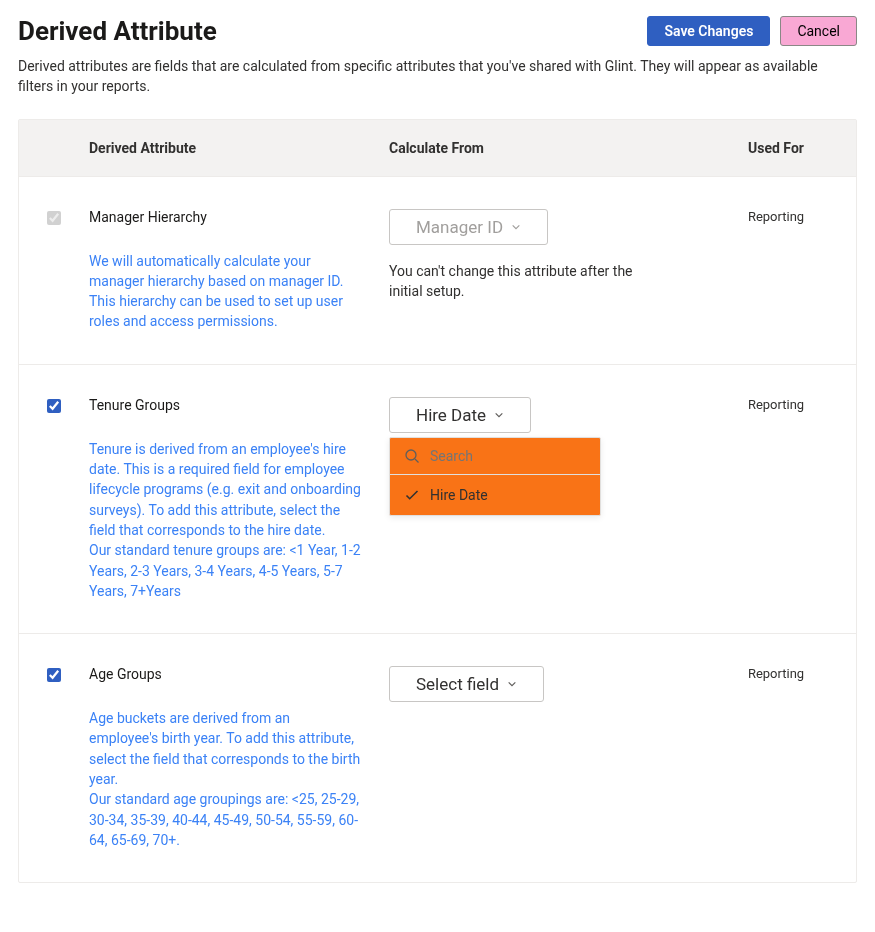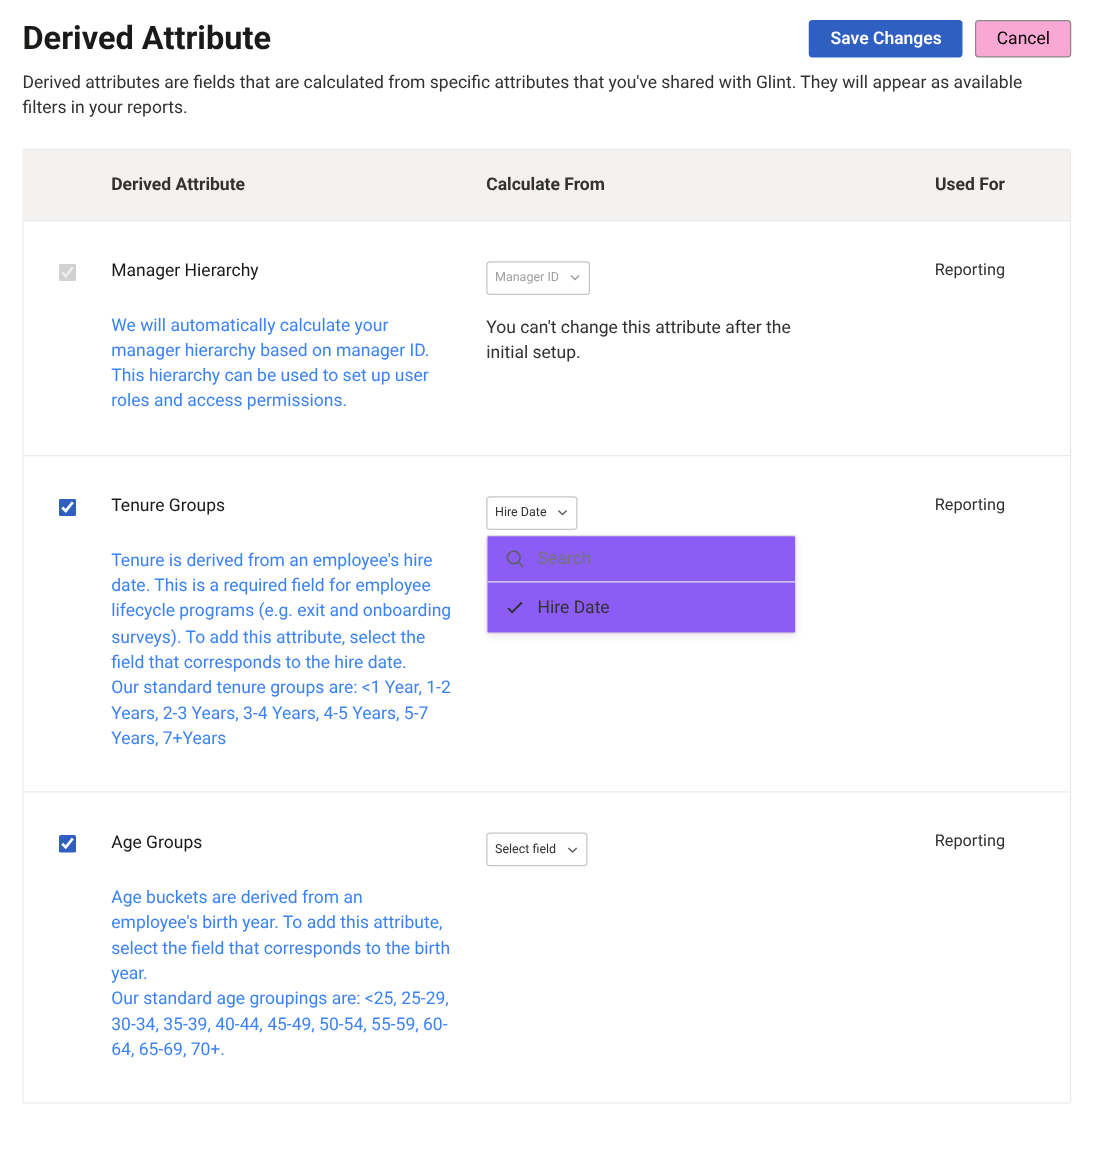--- a/index.html
+++ b/index.html
@@ -99,22 +99,22 @@
       font-size: 13px;
       color: #323130;
       text-align: center;
     }
     .select-box {
       display: inline-flex;
       align-items: center;
       gap: 8px;
       border: 1px solid #c8c6c4;
       border-radius: 3px;
-      padding: 7px 6px;
-      font-size: 10px;
+      padding: 7px 26px;
+      font-size: 17px;
       cursor: pointer;
       background: #fff;
     }
     .select-box.disabled {
       color: #a19f9d;
       cursor: default;
     }
     .chev {
       width: 10px;
       height: 10px;
@@ -122,24 +122,24 @@
     }
     .helper {
       font-size: 14px;
       color: #323130;
       margin-top: 16px;
       line-height: 1.45;
       max-width: 250px;
     }
     .dropdown-panel {
       margin-top: 4px;
-      width: 248px;
+      width: 212px;
       border: 1px solid #e1dfdd;
       border-radius: 2px;
-      background: #8b5cf6;
+      background: #f97316;
       box-shadow: 0 2px 6px rgba(0,0,0,0.08);
     }
     .dd-search {
       display: flex;
       align-items: center;
       gap: 10px;
       padding: 10px 14px;
       border-bottom: 1px solid #e1dfdd;
       color: #605e5c;
     }

